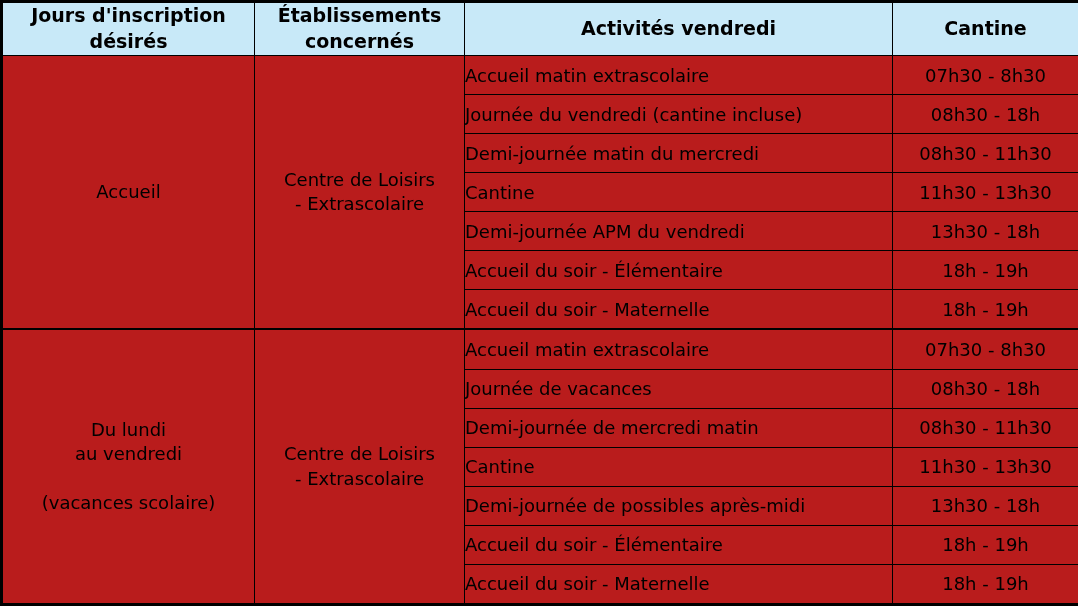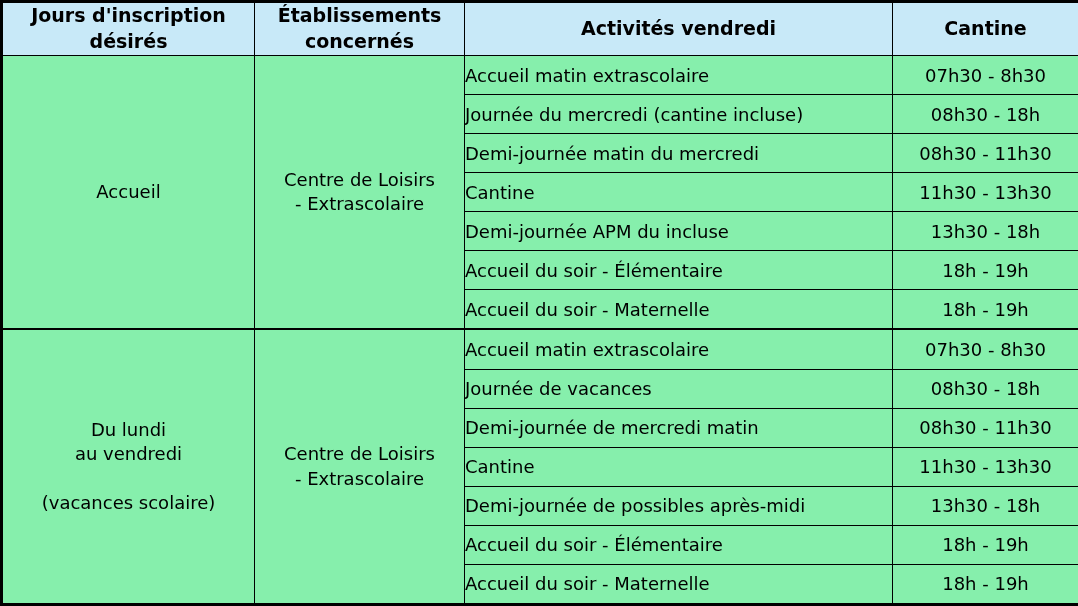--- a/index.html
+++ b/index.html
@@ -39,21 +39,21 @@
     font-weight: bold;
     font-size: 19px;
     text-align: center;
     height: 52px;
     border-bottom: 2px solid #000000;
     line-height: 1.25;
   }
   tbody td {
     font-size: 18px;
     height: 38px;
-    background: #86efac;
+    background: #b91c1c;
   }
   td.day-cell,
   td.estab-cell,
   td.hours-cell {
     text-align: center;
     margin-top: 13px;
   }
   td.activity-cell {
     text-align: left;
     padding-left: 10px;
@@ -91,33 +91,33 @@
     <tbody>
 
       <tr>
         <td class="day-cell preline" rowspan="7">Accueil</td>
         <td class="estab-cell preline" rowspan="7">Centre de Loisirs
 - Extrascolaire</td>
         <td class="activity-cell">Accueil matin extrascolaire</td>
         <td class="hours-cell">07h30 - 8h30</td>
       </tr>
       <tr>
-        <td class="activity-cell">Journée du mercredi (cantine incluse)</td>
+        <td class="activity-cell">Journée du vendredi (cantine incluse)</td>
         <td class="hours-cell">08h30 - 18h</td>
       </tr>
       <tr>
         <td class="activity-cell">Demi-journée matin du mercredi</td>
         <td class="hours-cell">08h30 - 11h30</td>
       </tr>
       <tr>
         <td class="activity-cell">Cantine</td>
         <td class="hours-cell">11h30 - 13h30</td>
       </tr>
       <tr>
-        <td class="activity-cell">Demi-journée APM du incluse</td>
+        <td class="activity-cell">Demi-journée APM du vendredi</td>
         <td class="hours-cell">13h30 - 18h</td>
       </tr>
       <tr>
         <td class="activity-cell">Accueil du soir - Élémentaire</td>
         <td class="hours-cell">18h - 19h</td>
       </tr>
       <tr>
         <td class="activity-cell">Accueil du soir - Maternelle</td>
         <td class="hours-cell">18h - 19h</td>
       </tr>

